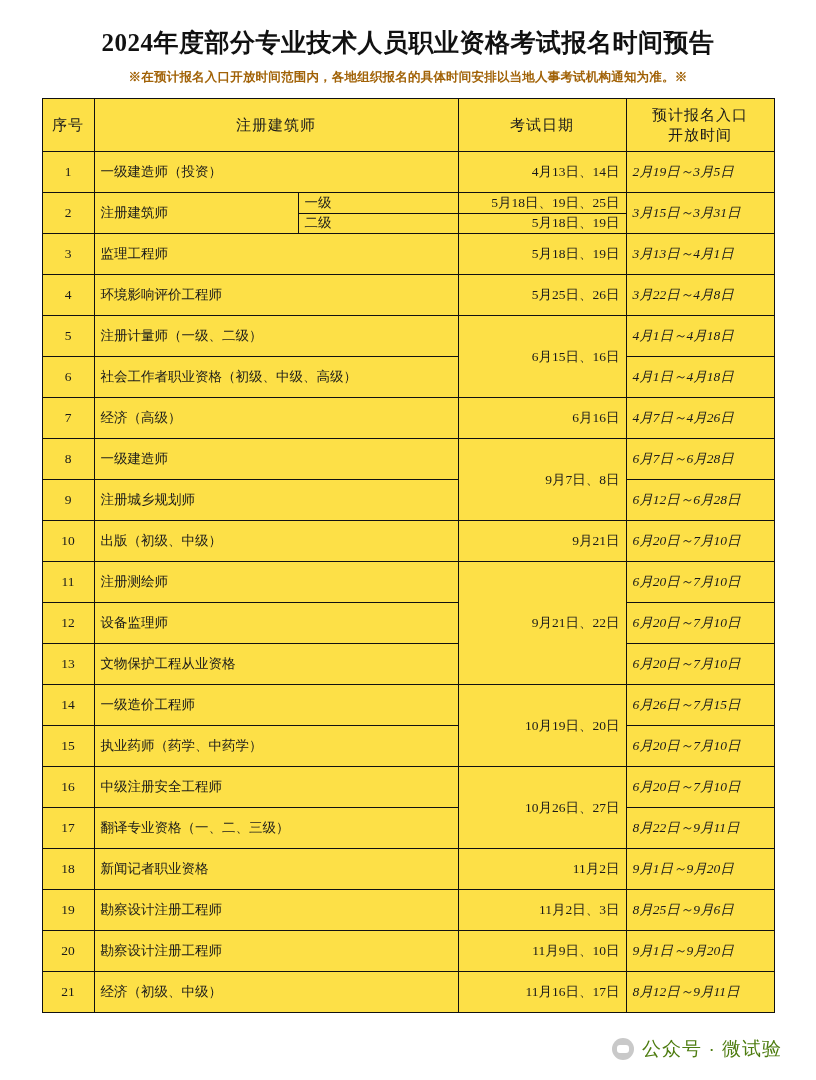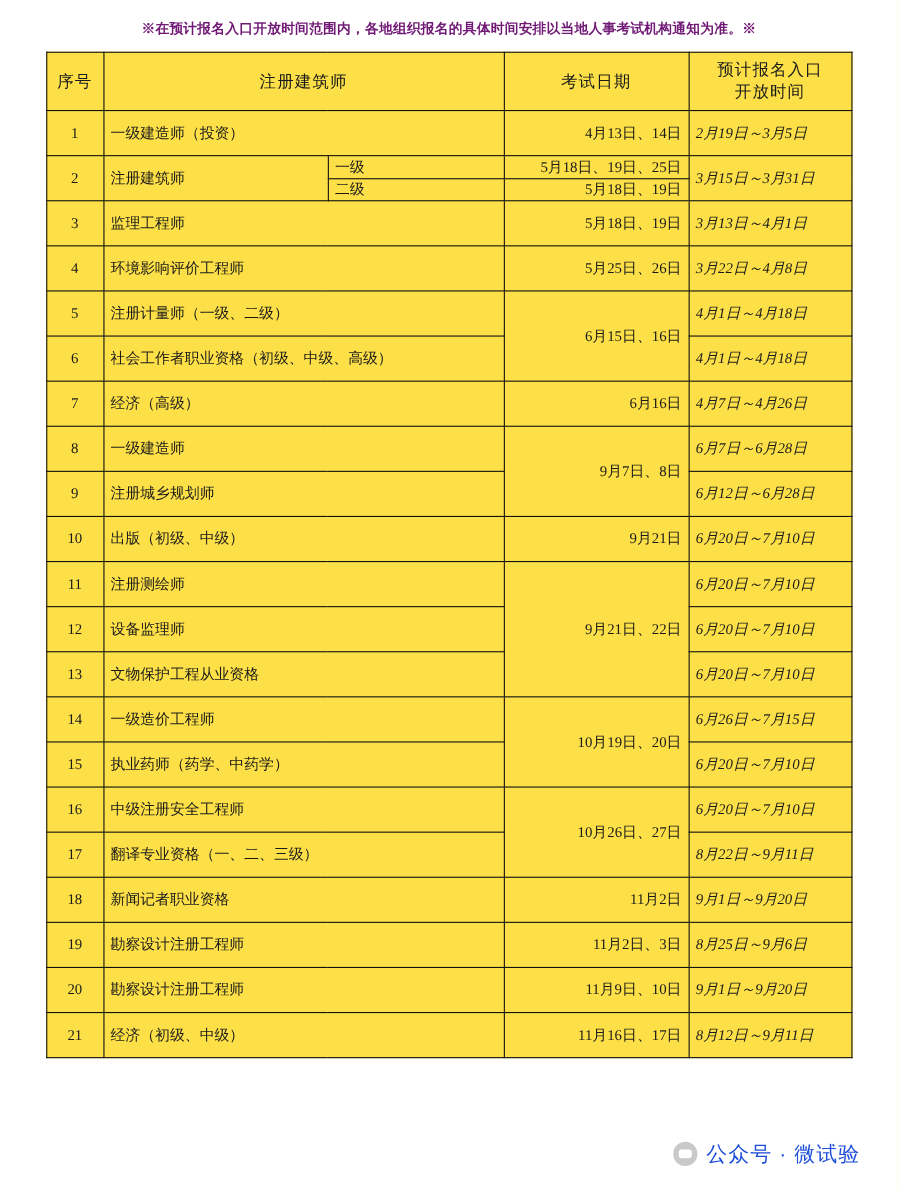--- a/index.html
+++ b/index.html
@@ -27,21 +27,21 @@
     font-size: 25px;
     font-weight: bold;
     letter-spacing: 0.5px;
     margin: 8px 0 10px 0;
     font-family: "Liberation Serif", "DejaVu Serif", serif;
     color: #111;
   }
   .doc-note {
     text-align: center;
     font-size: 12.5px;
-    color: #701a75;
+    color: #a16207;
     font-weight: bold;
     margin-bottom: 12px;
     letter-spacing: 0.2px;
   }
   table.exam-table {
     border-collapse: collapse;
     width: 680px;
     margin: 0 auto;
     table-layout: fixed;
     background: #fde047;
@@ -93,21 +93,21 @@
   .th-two-line {
     line-height: 1.35;
   }
   .watermark {
     position: absolute;
     right: 34px;
     bottom: 18px;
     display: flex;
     align-items: center;
     gap: 8px;
-    color: #1d4ed8;
+    color: #4d7c0f;
     font-size: 19px;
     font-family: "Liberation Sans", sans-serif;
     letter-spacing: 1px;
   }
   .wm-logo {
     width: 22px;
     height: 22px;
     border-radius: 50%;
     background: #c9c9c9;
     position: relative;
@@ -122,20 +122,21 @@
     height: 8px;
     border-radius: 3px;
     background: #fff;
   }
 </style>
 </head>
 <body>
 
 <div class="page">
 
+  <div class="doc-title">2024年度部分专业技术人员职业资格考试报名时间预告</div>
   <div class="doc-note">※在预计报名入口开放时间范围内，各地组织报名的具体时间安排以当地人事考试机构通知为准。※</div>
 
   <table class="exam-table">
     <colgroup>
       <col class="col-num">
         <col class="col-name">
         <col class="col-sub">
         <col class="col-date">
         <col class="col-reg">
     </colgroup>

